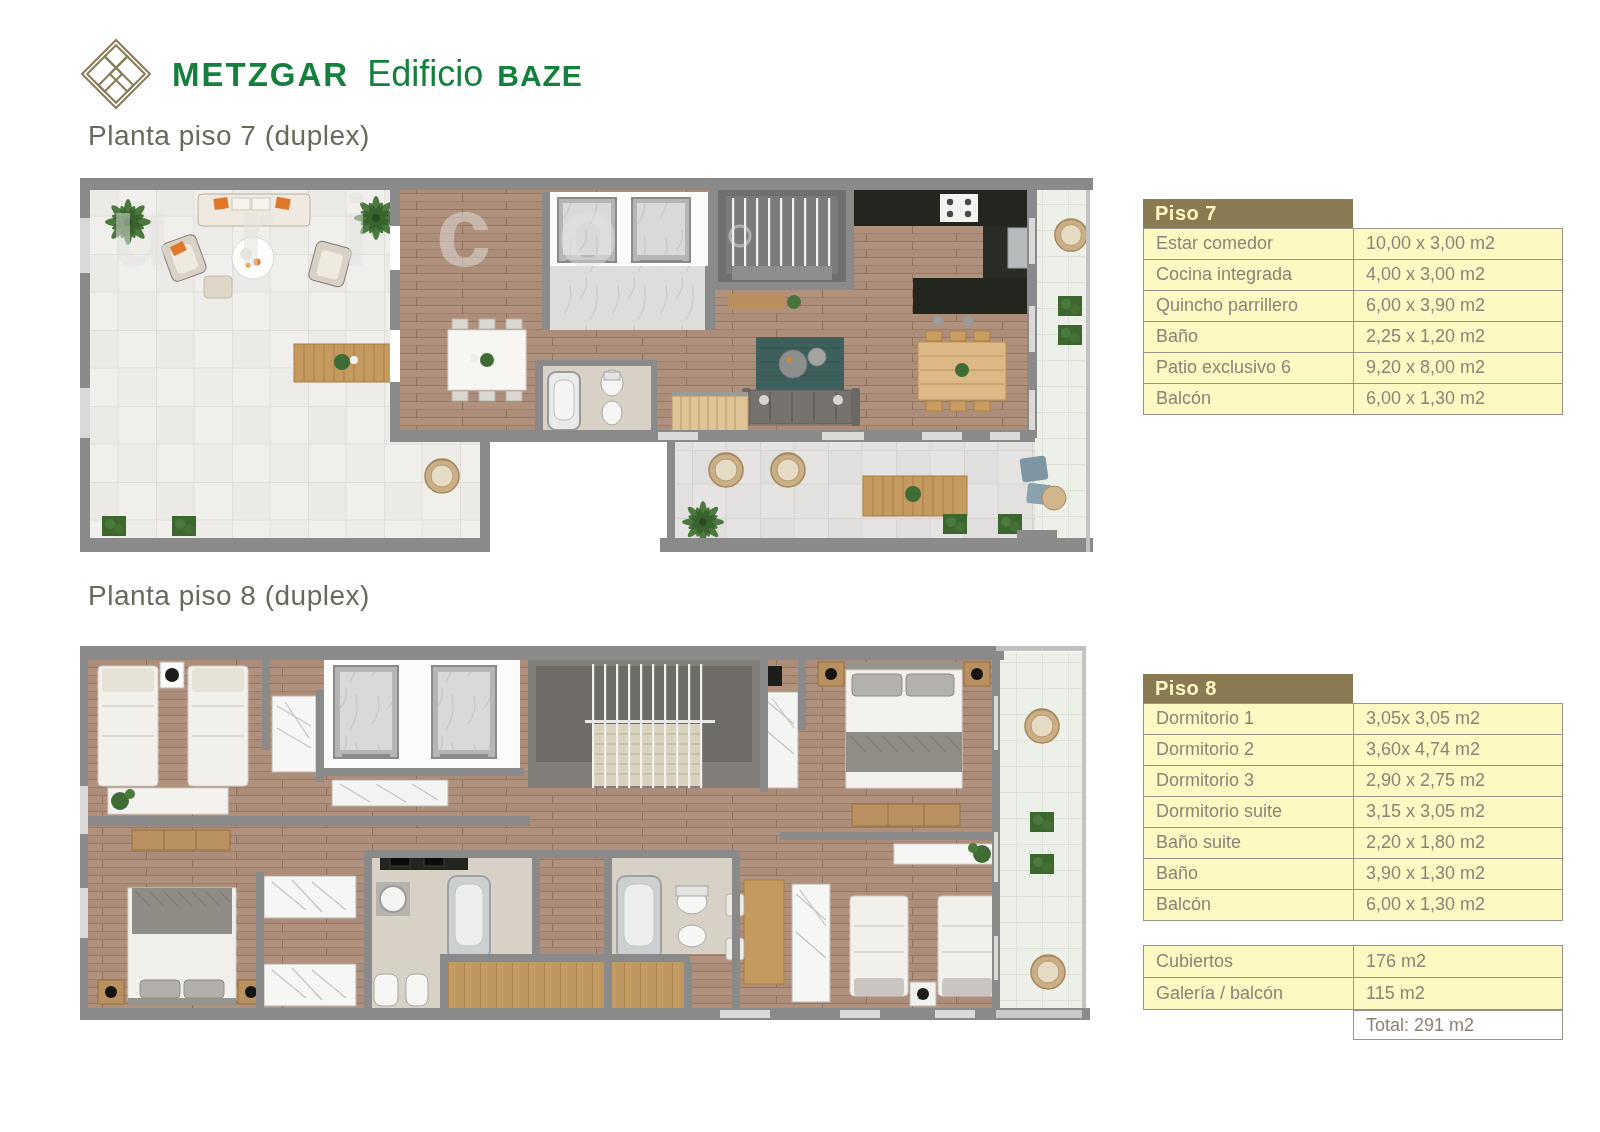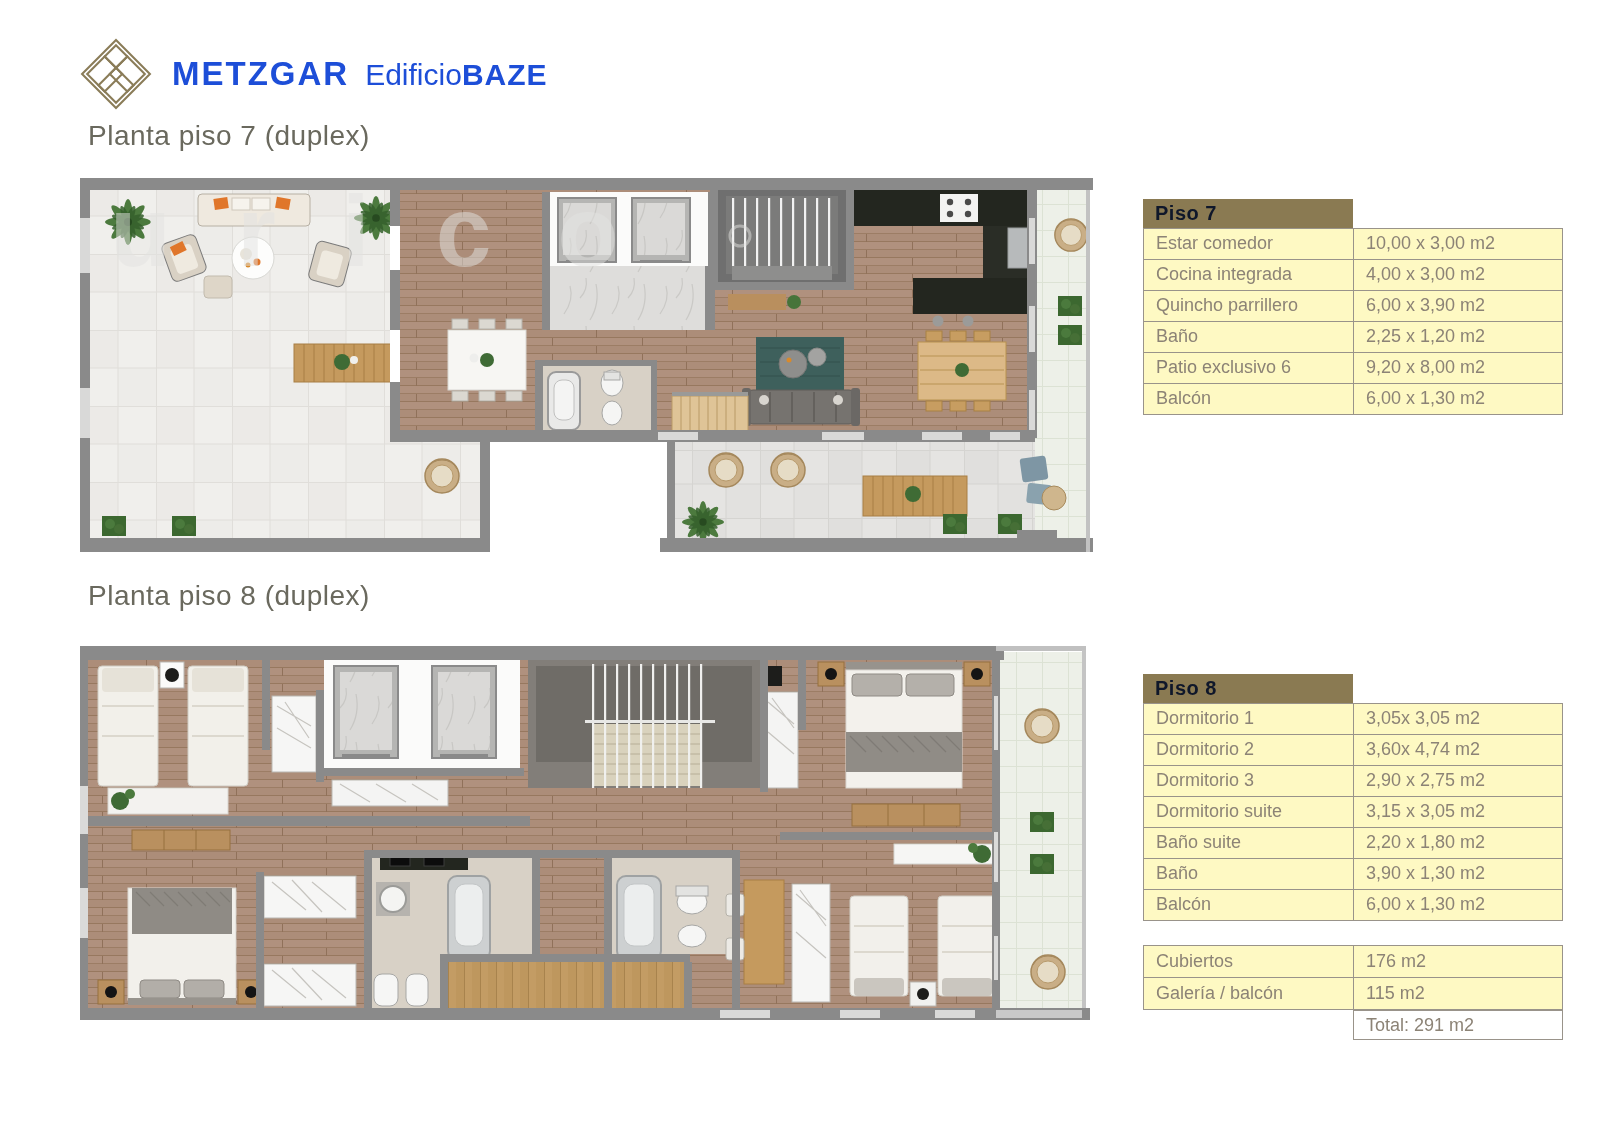--- a/index.html
+++ b/index.html
@@ -2,37 +2,37 @@
 <html><head>
 <meta charset="utf-8">
 <style>
   html,body{margin:0;padding:0;background:#fff;}
   body{font-family:"Liberation Sans", sans-serif;}
   .page{position:relative;width:1600px;height:1132px;background:#ffffff;overflow:hidden;}
 
   
   .brand{position:absolute;left:80px;top:38px;display:flex;align-items:center;gap:20px;}
   .brand svg{display:block;}
-  .brand-text{display:flex;align-items:baseline;color:#1d4ed8;}
+  .brand-text{display:flex;align-items:baseline;gap:14px;color:#15803d;}
   .brand-name{font-size:33px;font-weight:bold;letter-spacing:2px;}
-  .brand-building{font-size:30px;font-weight:normal;margin-left:16px;}
+  .brand-building{font-size:36px;font-weight:normal;margin-left:4px;}
   .brand-building-name{font-size:30px;font-weight:bold;letter-spacing:1px;}
 
   
   .sec-heading{position:absolute;left:88px;margin:0;font-size:28px;font-weight:400;color:#6a695e;letter-spacing:.5px;}
   #h-plan7{top:120px;text-align:right;}
   #h-plan8{top:580px;}
 
   
   #plan7{position:absolute;left:80px;top:178px;width:1013px;height:382px;}
   #plan8{position:absolute;left:80px;top:636px;width:1010px;height:384px;}
 
   
   .ptable{position:absolute;font-size:18px;color:#8c8376;}
-  .band{width:210px;height:29px;background:#8a7a52;color:#0f172a;font-weight:bold;
+  .band{width:210px;height:29px;background:#8a7a52;color:#fef9c3;font-weight:bold;
         font-size:20px;line-height:29px;padding-left:12px;box-sizing:border-box;letter-spacing:.5px;}
   .rows{width:420px;border:1px solid #99938a;box-sizing:border-box;background:#fef9c3;}
   .trow{display:flex;height:30px;line-height:29px;border-bottom:1px solid #99938a;}
   .trow:last-child{border-bottom:none;}
   .cl{width:210px;padding-left:12px;box-sizing:border-box;border-right:1px solid #99938a;white-space:nowrap;overflow:hidden;}
   .cv{flex:1;padding-left:12px;white-space:nowrap;overflow:hidden;}
   #t7{left:1143px;top:199px;}
   #t8{left:1143px;top:674px;}
   #ts{left:1143px;top:945px;}
   #ts .trow{height:31px;line-height:30px;}

